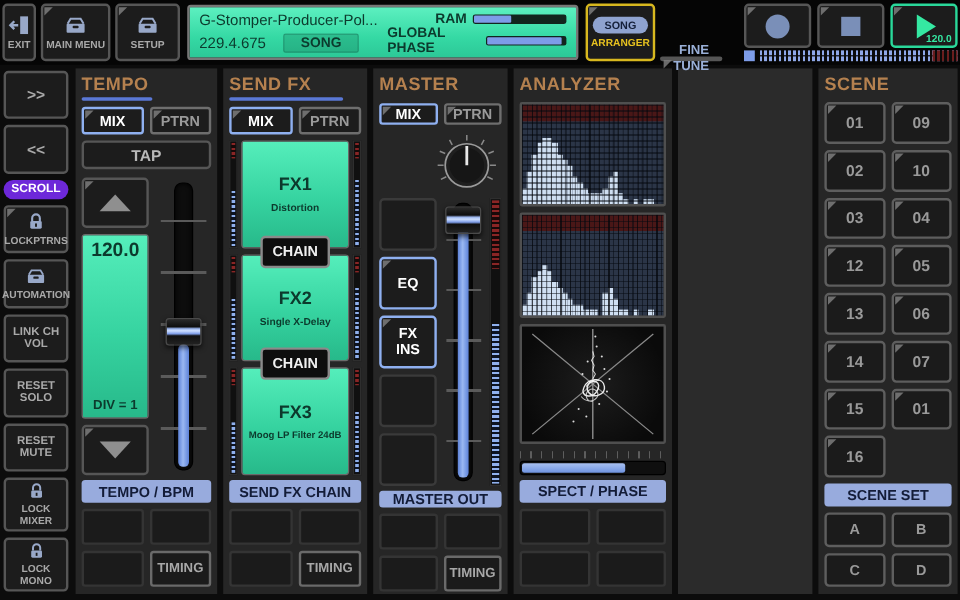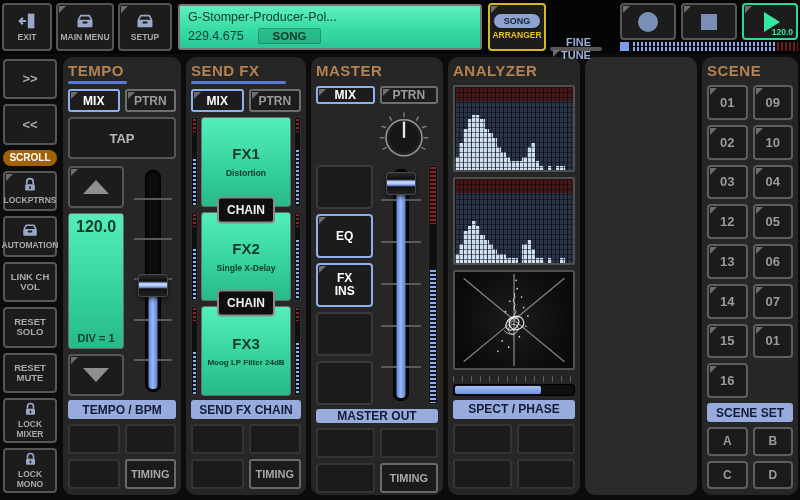--- a/index.html
+++ b/index.html
@@ -45,38 +45,38 @@
   .play-bpm{position:absolute;right:3px;bottom:1px;color:#35e8a2;font-size:8.5px;}
   #t-strip{height:9px;display:flex;align-items:center;gap:4px;}
   .strip-sq{width:9px;height:9px;background:#7d9ce8;}
   .strip-bar{flex:1;height:9px;position:relative;background:
     repeating-linear-gradient(90deg,#8fa8e8 0 2px,#0a0a0a 2px 4px);}
   .strip-bar::before{content:"";position:absolute;left:0;right:0;top:4px;height:1px;background:#0a0a0a;}
   .strip-bar::after{content:"";position:absolute;right:0;top:0;bottom:0;width:13%;
     background:repeating-linear-gradient(90deg,#6a1d1d 0 2px,#0a0a0a 2px 4px);}
   
   #main{display:flex;gap:5px;padding:3px 2px;height:444px;}
-  .panel{background:#262626;border-radius:10px;padding:5px 5px 6px 5px;display:flex;flex-direction:column;}
+  .panel{background:#262626;border-radius:0;padding:5px 5px 6px 5px;display:flex;flex-direction:column;}
   #sidebar{width:56px;display:flex;flex-direction:column;gap:5px;padding:2px 1px;}
   .sb-btn{flex:1;flex-direction:column;gap:2px;font-size:8.5px;color:#a9a9a9;text-align:center;line-height:10px;padding:2px 1px;}
-  #scroll-badge{height:16px;background:#a16207;color:#fff;border-radius:8px;font-size:10px;font-weight:bold;
+  #scroll-badge{height:16px;background:#6d28d9;color:#fff;border-radius:8px;font-size:10px;font-weight:bold;
     display:flex;align-items:center;justify-content:center;}
-  .col-tempo{width:118px;} .col-sendfx{width:120px;} .col-master{width:132px;}
+  .col-tempo{width:118px;} .col-sendfx{width:120px;} .col-master{width:112px;}
   .col-analyzer{width:132px;} .col-blank{width:112px;} .col-scene{flex:1;}
   .mode-row{display:flex;gap:5px;height:23px;margin-bottom:5px;}
   .mode-btn{flex:1;font-size:12px;border-radius:3px;}
   .mode-mix{border-color:#8fb0f0;color:#fff;}
   .mode-ptrn{border-color:#6e6e6e;color:#9a9a9a;}
   .footer-row{margin-top:4px;}
   .pad-grid{display:grid;grid-template-columns:1fr 1fr;gap:5px;margin-top:5px;}
   .pad{height:30px;background:#1b1b1b;border:2px solid #343434;border-radius:3px;}
   .pad.timing{border-color:#6a6a6a;color:#a8a8a8;font-weight:bold;font-size:11px;
     display:flex;align-items:center;justify-content:center;}
   
-  #tap-btn{height:42px;font-size:13px;margin-bottom:7px;}
+  #tap-btn{height:24px;font-size:13px;margin-bottom:7px;}
   .tempo-mid{flex:1;display:flex;gap:6px;}
   .tempo-left{width:52%;display:flex;flex-direction:column;gap:5px;}
   .arrow-btn{height:42px;}
   .tri-up{width:0;height:0;border-bottom:14px solid #8f8f8f;border-left:13px solid transparent;border-right:13px solid transparent;}
   .tri-down{width:0;height:0;border-top:14px solid #8f8f8f;border-left:13px solid transparent;border-right:13px solid transparent;}
   #tempo-display{flex:1;display:flex;flex-direction:column;justify-content:space-between;align-items:center;padding:4px 2px;}
   .bpm-big{font-size:16px;font-weight:bold;}
   .div-txt{font-size:11px;font-weight:bold;}
   
   .fader{flex:1;position:relative;}
@@ -136,21 +136,21 @@
     font-weight:bold;font-size:13px;display:flex;align-items:center;justify-content:center;position:relative;}
   #scene-set{margin:5px 0;}
   #bank-grid{display:grid;grid-template-columns:1fr 1fr;gap:5px;height:62px;}
   .bank-btn{background:#1b1b1b;border:2px solid #5e5e5e;border-radius:4px;color:#9a9a9a;
     font-weight:bold;font-size:12px;display:flex;align-items:center;justify-content:center;}
 </style>
 </head>
 <body>
 
 <div id="topbar">
-  <div class="btn tb-btn" style="width:50px">
+  <div class="btn tb-btn" style="width:28px">
     <svg width="20" height="18" viewBox="0 0 24 22">
       <rect x="13" y="2" width="8" height="18" fill="#98a8c8"></rect>
       <path d="M3 11 h8 M7 7 l-4 4 4 4" stroke="#98a8c8" stroke-width="2.4" fill="none"></path>
     </svg>
     <span>EXIT</span>
   </div>
   <div class="btn tb-btn fold" style="width:58px">
     <svg width="20" height="17" viewBox="0 0 24 20">
       <path d="M4 8 L7 3 h10 l3 5" fill="none" stroke="#98a8c8" stroke-width="2"></path>
       <rect x="3" y="8" width="18" height="9" rx="1" fill="#98a8c8"></rect>
@@ -166,20 +166,34 @@
     </svg>
     <span>SETUP</span>
   </div>
 
   <div id="tb-display">
     <div class="disp-left">
       <div class="disp-title">G-Stomper-Producer-Pol...</div>
       <div class="disp-row2">
         <span>229.4.675</span>
         <span class="mode-chip">SONG</span>
+      </div>
+    </div>
+    <div class="disp-right">
+      <div class="meter-row">
+        <span>RAM</span>
+        <span class="hbar">
+            <i style="width: 40%;"></i>
+          </span>
+      </div>
+      <div class="meter-row">
+        <span>GLOBAL PHASE</span>
+        <span class="hbar">
+            <i style="width: 93%;"></i>
+          </span>
       </div>
     </div>
   </div>
 
   <div class="btn fold" id="song-arr">
     <span class="song-pill">SONG</span>
     <span class="arr-txt">ARRANGER</span>
   </div>
   <div class="btn fold" id="fine-tune">
     <span style="white-space:pre-line">FINE

